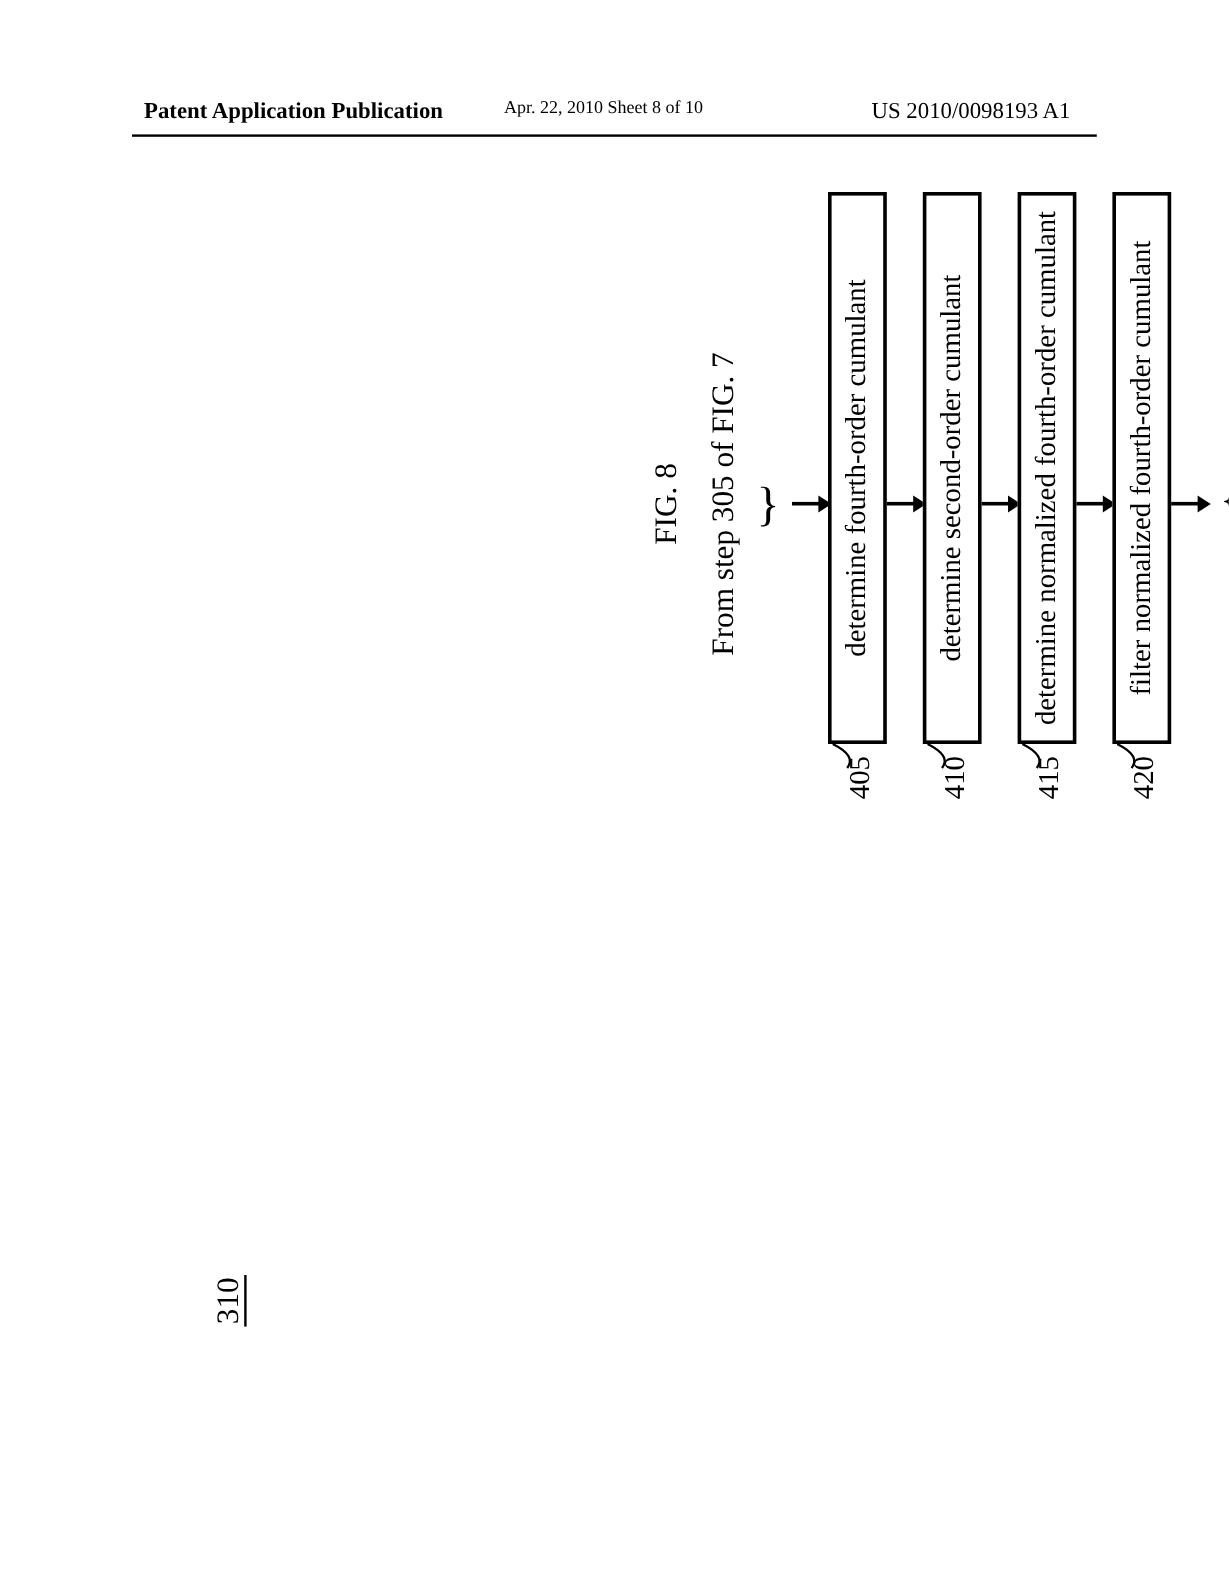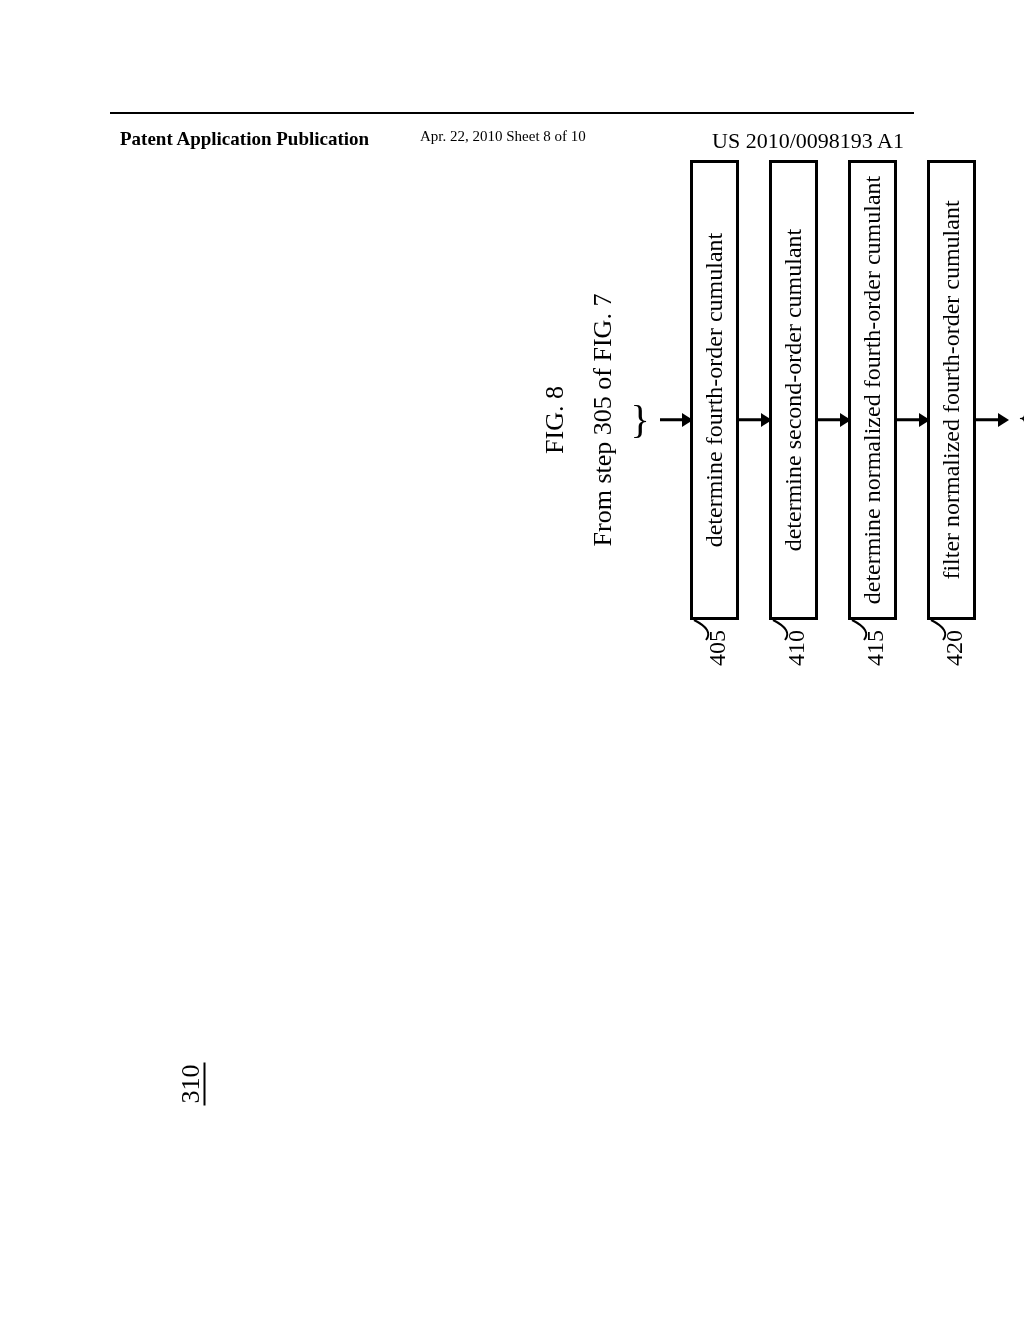--- a/index.html
+++ b/index.html
@@ -13,42 +13,41 @@
   }
   .page {
     position: relative;
     width: 1024px;
     height: 1320px;
   }
   .header {
     position: absolute;
     top: 82px;
     left: 0;
-    right: 0;
+    right: 12px;
     height: 30px;
-    margin-top: 46px;
   }
   .header .left {
     position: absolute;
     left: 120px;
     top: 0;
     font-size: 19px;
     font-weight: bold;
   }
   .header .center {
     position: absolute;
     left: 420px;
     top: 0;
     font-size: 15px;
   }
   .header .right {
     position: absolute;
     right: 120px;
     top: 0;
-    font-size: 22px;
+    font-size: 19px;
   }
   .header-rule {
     position: absolute;
     top: 112px;
     left: 110px;
     right: 110px;
     height: 0;
     border-top: 2px solid #000;
   }
 

